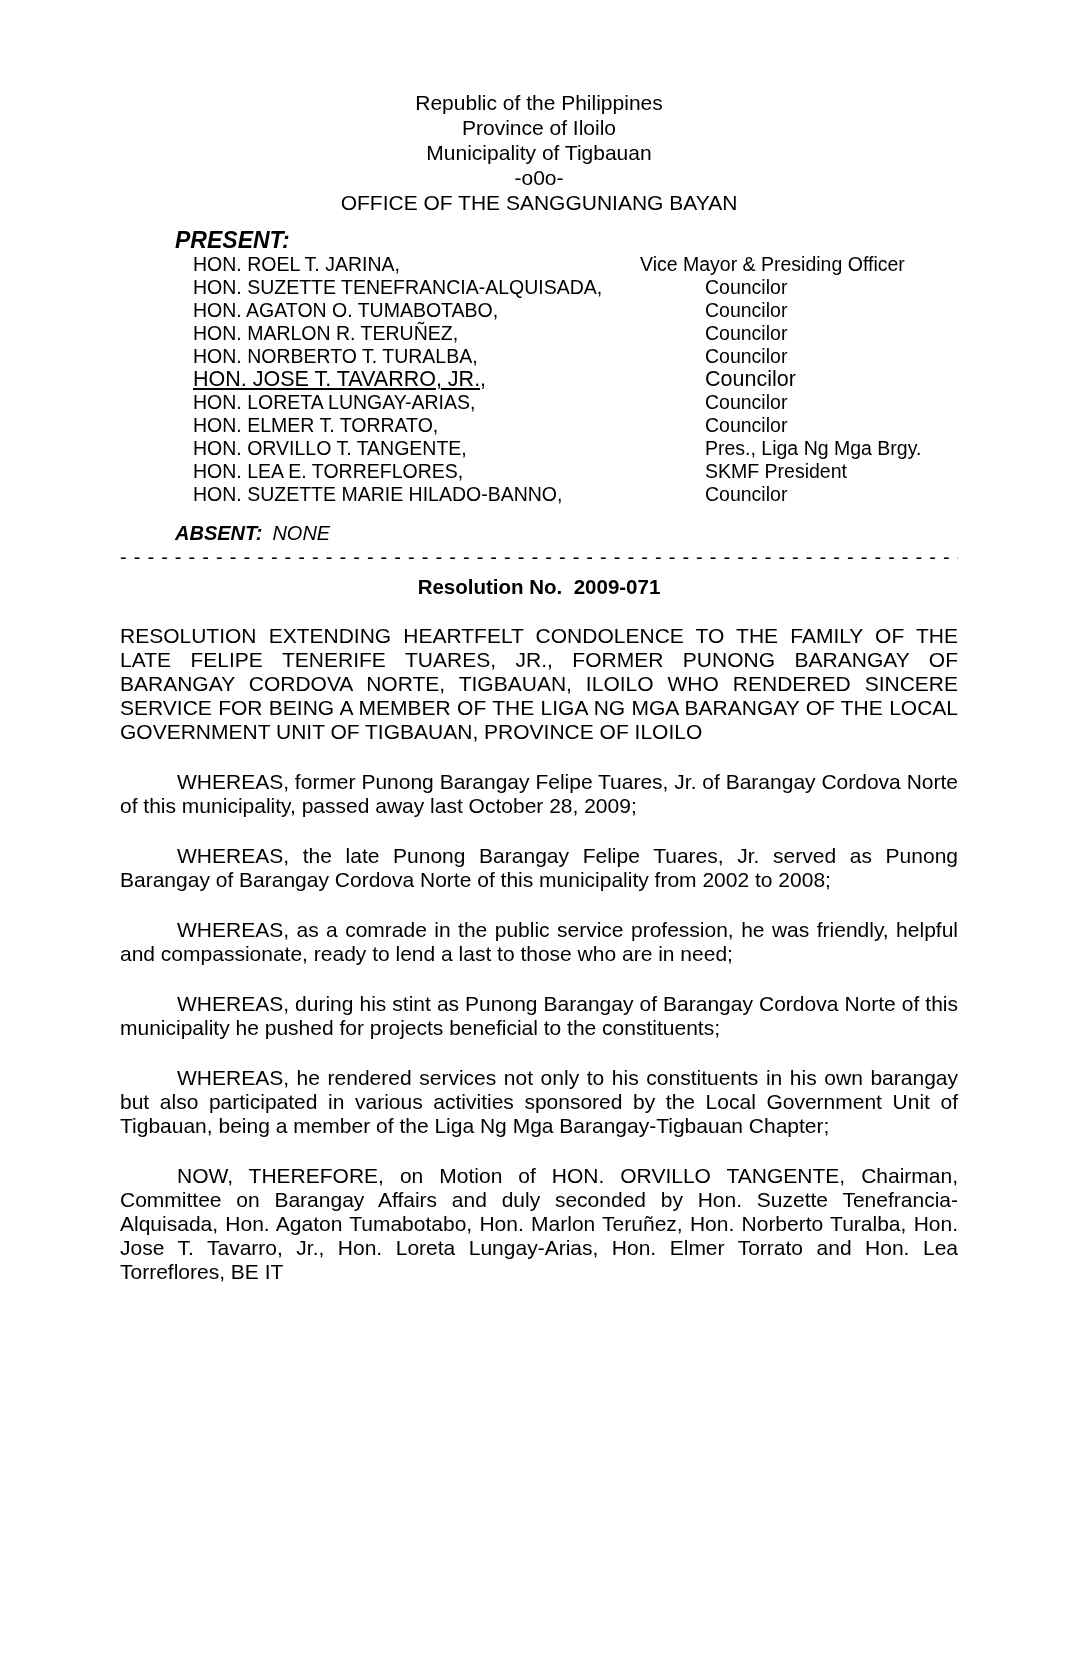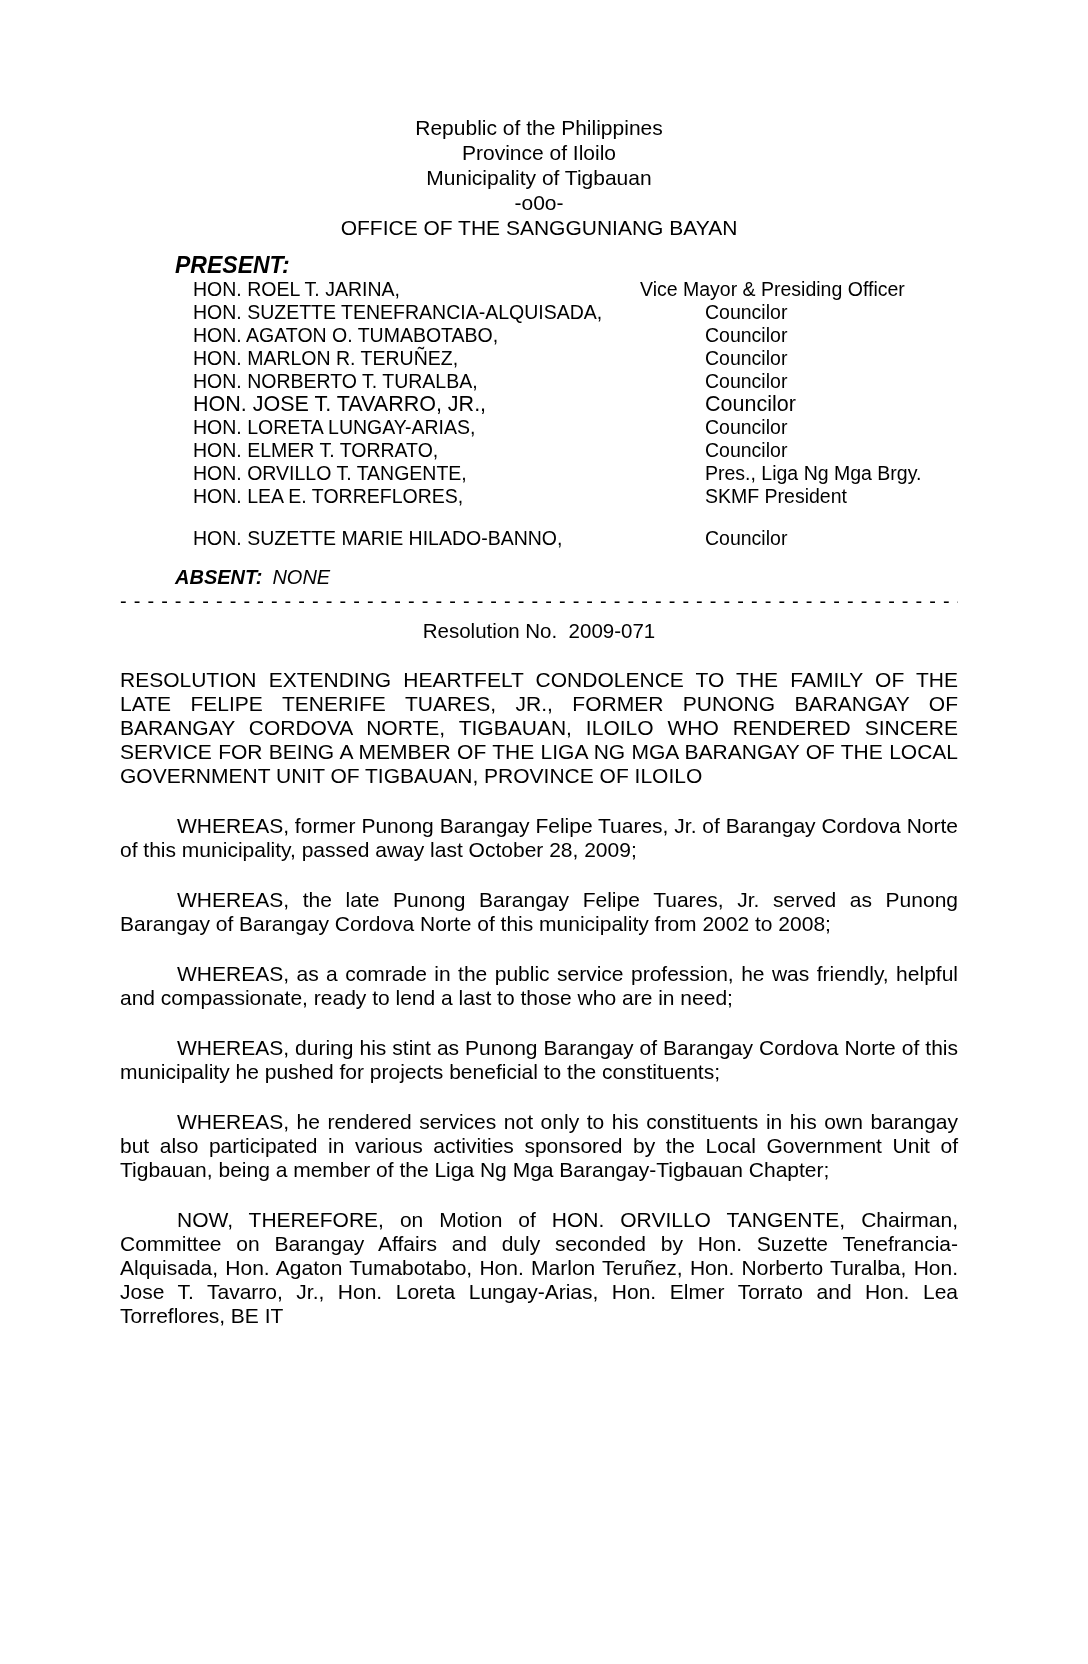--- a/index.html
+++ b/index.html
@@ -4,21 +4,21 @@
 <style>
   html, body { margin: 0; padding: 0; background: #ffffff; }
   .page {
     position: relative;
     width: 1088px;
     height: 1664px;
     box-sizing: border-box;
     background: #ffffff;
     color: #000000;
     font-family: "Liberation Sans", "DejaVu Sans", sans-serif;
-    padding: 115px 130px 0 120px;
+    padding: 90px 130px 0 120px;
     overflow: hidden;
   }
   .hdr { text-align: center; font-size: 21px; line-height: 25px; }
   .para {
     font-size: 21px;
     line-height: 24px;
     text-align: justify;
     margin: 0;
   }
   .excerpt { margin-top: 24px; }
@@ -27,43 +27,43 @@
     margin-left: 55px;
     font-size: 23px;
     font-weight: bold;
     font-style: italic;
     line-height: 21px;
   }
   .roster { margin-top: 2px; font-size: 19.5px; line-height: 23px; }
   .row { position: relative; padding-left: 73px; }
   .row .pos { position: absolute; left: 585px; top: 0; white-space: nowrap; }
   .row.row-first .pos { left: 520px; }
-  .row.row-lg { font-size: 21.5px; }
+  .row.row-lg { font-size: 21.5px; text-decoration: underline; }
   .ob-label { margin-top: 25px; }
-  .ob-roster { margin-top: 19px; }
+  .ob-roster { margin-top: 0; }
   .absent-line {
     margin-top: 17px;
     margin-left: 55px;
     font-size: 20px;
     line-height: 21px;
   }
   .absent-line .lbl { font-weight: bold; font-style: italic; }
   .absent-line .val { font-style: italic; margin-left: 10px; text-align: right; }
   .divider {
     margin-top: 2px;
     font-size: 20px;
     line-height: 22px;
     white-space: pre;
     overflow: hidden;
     word-spacing: 1.5px;
   }
   .res-no {
     margin-top: 8px;
     text-align: center;
-    font-weight: normal;
+    font-weight: bold;
     font-size: 20.5px;
     line-height: 22px;
     white-space: pre;
   }
   .title-para { margin-top: 26px; }
   .clause { margin-top: 26px; text-indent: 57px; }
   .clause b { font-weight: normal; }
 </style>
 </head>
 <body>

